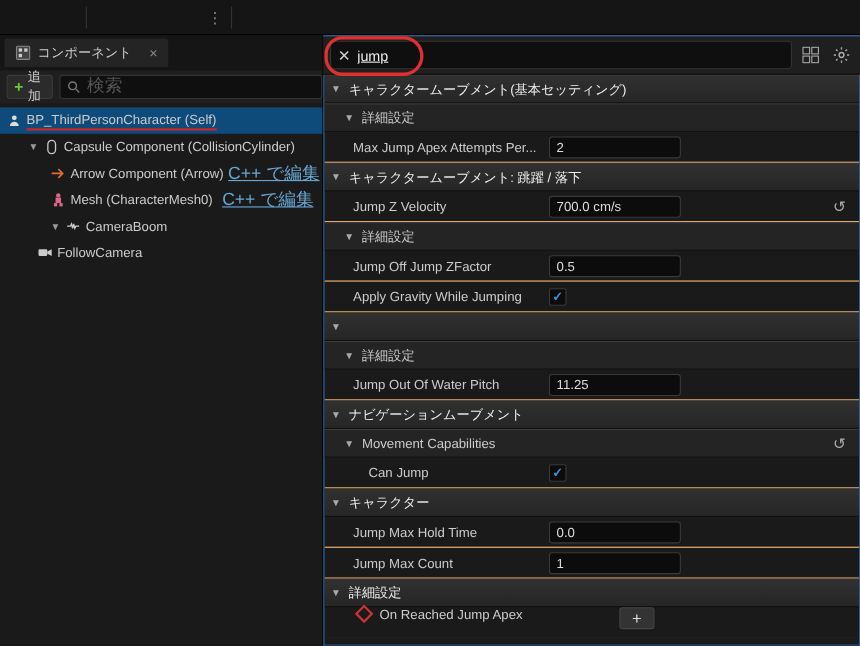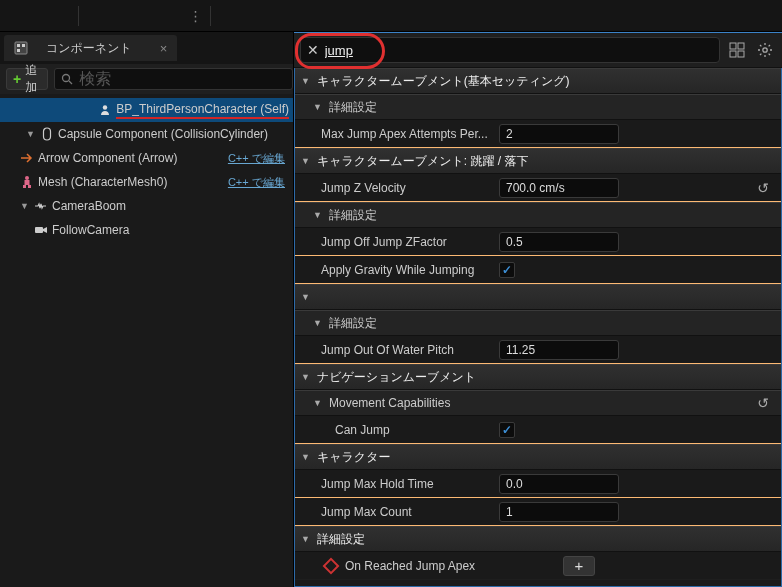--- a/index.html
+++ b/index.html
@@ -12,40 +12,40 @@
   .tb-sep { width: 1px; height: 20px; background: #333; margin: 0 4px; }
   .icon { display: inline-flex; align-items: center; justify-content: center; }
   .dots { font-size: 14px; color: #888; padding: 0 2px; cursor: pointer; }
 
   
   .main-area { flex: 1; display: flex; overflow: hidden; }
 
   
   .left-panel { width: 294px; background: #1a1a1a; display: flex; flex-direction: column; border-right: 1px solid #000; }
   .panel-tabs { height: 32px; background: #151515; display: flex; align-items: center; padding: 0 4px; }
-  .panel-tab { display: flex; align-items: center; gap: 18px; background: #242424; padding: 4px 10px; height: 26px; border-radius: 3px 3px 0 0; cursor: pointer; }
+  .panel-tab { display: flex; align-items: center; gap: 6px; background: #242424; padding: 4px 10px; height: 26px; border-radius: 3px 3px 0 0; cursor: pointer; }
   .panel-tab .close { margin-left: 10px; color: #888; cursor: pointer; font-size: 13px; }
   .panel-toolbar { height: 30px; display: flex; align-items: center; padding: 4px 6px; gap: 6px; background: #1f1f1f; }
   .add-btn { display: flex; align-items: center; gap: 4px; background: #2b2b2b; border: 1px solid #3a3a3a; padding: 2px 10px 2px 6px; height: 22px; border-radius: 3px; cursor: pointer; }
   .add-btn .plus { color: #6c3; font-weight: bold; font-size: 14px; }
   .search-wrap { flex: 1; display: flex; align-items: center; background: #0f0f0f; border: 1px solid #333; border-radius: 3px; height: 22px; padding: 0 6px; gap: 6px; }
   .search-wrap input { flex: 1; background: transparent; border: none; outline: none; color: #ccc; font-size: 16px; }
   .search-wrap input::placeholder { color: #555; }
 
   
   .tree { flex: 1; overflow: auto; padding-top: 4px; }
   .tree-row { display: flex; align-items: center; height: 24px; padding: 0 4px; gap: 4px; cursor: pointer; white-space: nowrap; }
-  .tree-row.selected { background: #0e4a7a; justify-content: flex-end; }
+  .tree-row.selected { background: #0e4a7a; }
   .indent0 { padding-left: 6px; }
   .indent1 { padding-left: 26px; }
-  .indent2 { padding-left: 20px; }
+  .indent2 { padding-left: 46px; }
   .indent3 { padding-left: 34px; }
   .expander { width: 10px; color: #999; font-size: 9px; }
   .comp-icon { width: 14px; height: 14px; display: flex; align-items: center; justify-content: center; color: #aaa; }
-  .cpp-link { margin-left: auto; color: #68a7d2; text-decoration: underline; font-size: 11px; padding-right: 4px; cursor: pointer; }
+  .cpp-link { margin-left: auto; color: #68a7d2; text-decoration: underline; font-size: 16px; padding-right: 4px; cursor: pointer; }
   .red-underline { border-bottom: 2px solid #d22626; padding-bottom: 1px; }
 
   
   .right-panel { flex: 1; display: flex; flex-direction: column; background: #1a1a1a; }
 
   .details-toolbar { height: 36px; display: flex; align-items: center; padding: 4px 6px; gap: 6px; background: #1f1f1f; border-top: 1px solid #3b82c7; border-bottom: 1px solid #111; }
   .search-circled { position: relative; flex: 1; display: flex; align-items: center; background: #0f0f0f; border: 1px solid #333; border-radius: 4px; height: 26px; padding: 0 6px; gap: 6px; }
   .red-circle { position: absolute; left: -6px; top: -5px; width: 90px; height: 36px; border: 3px solid #e03030; border-radius: 18px 20px 20px 18px; pointer-events: none; }
   .icon-btn { width: 22px; height: 22px; display: flex; align-items: center; justify-content: center; color: #aaa; cursor: pointer; border-radius: 2px; }
 
@@ -55,21 +55,21 @@
   .cat-arrow { width: 10px; color: #aaa; font-size: 9px; }
 
   .prop-row { display: flex; align-items: center; height: 28px; padding: 0 6px 0 26px; gap: 8px; border-bottom: 1px solid #fdba74; }
   .prop-row.sub2 { padding-left: 40px; }
   .prop-label { flex: 0 0 170px; color: #ccc; overflow: hidden; text-overflow: ellipsis; white-space: nowrap; }
   .num-input { width: 120px; height: 20px; background: #0c0c0c; border: 1px solid #3a3a3a; border-radius: 3px; color: #ddd; padding: 0 6px; font-size: 12px; }
   .checkbox { width: 16px; height: 16px; background: #0c0c0c; border: 1px solid #3a3a3a; border-radius: 2px; display: flex; align-items: center; justify-content: center; cursor: pointer; }
   .checkbox.checked::after { content: "✓"; color: #3d8fd6; font-size: 12px; font-weight: bold; }
   .reset-arrow { margin-left: auto; color: #aaa; font-size: 14px; cursor: pointer; padding-right: 6px; }
 
-  .event-row { display: flex; align-items: center; height: 28px; padding: 0 6px 0 10px; gap: 8px; border-bottom: 1px solid #1e1e1e; }
+  .event-row { display: flex; align-items: flex-start; height: 28px; padding: 0 6px 0 10px; gap: 8px; border-bottom: 1px solid #1e1e1e; }
   .event-diamond { width: 12px; height: 12px; transform: rotate(45deg); border: 2px solid #c33; background: #1a1a1a; }
   .event-add { width: 32px; height: 20px; background: #333; border: 1px solid #444; border-radius: 3px; color: #ddd; font-size: 15px; display: flex; align-items: center; justify-content: center; cursor: pointer; margin-left: 10px; }
 
   svg { display: block; }
 </style>
 </head>
 <body>
 
 <div class="root">
 

